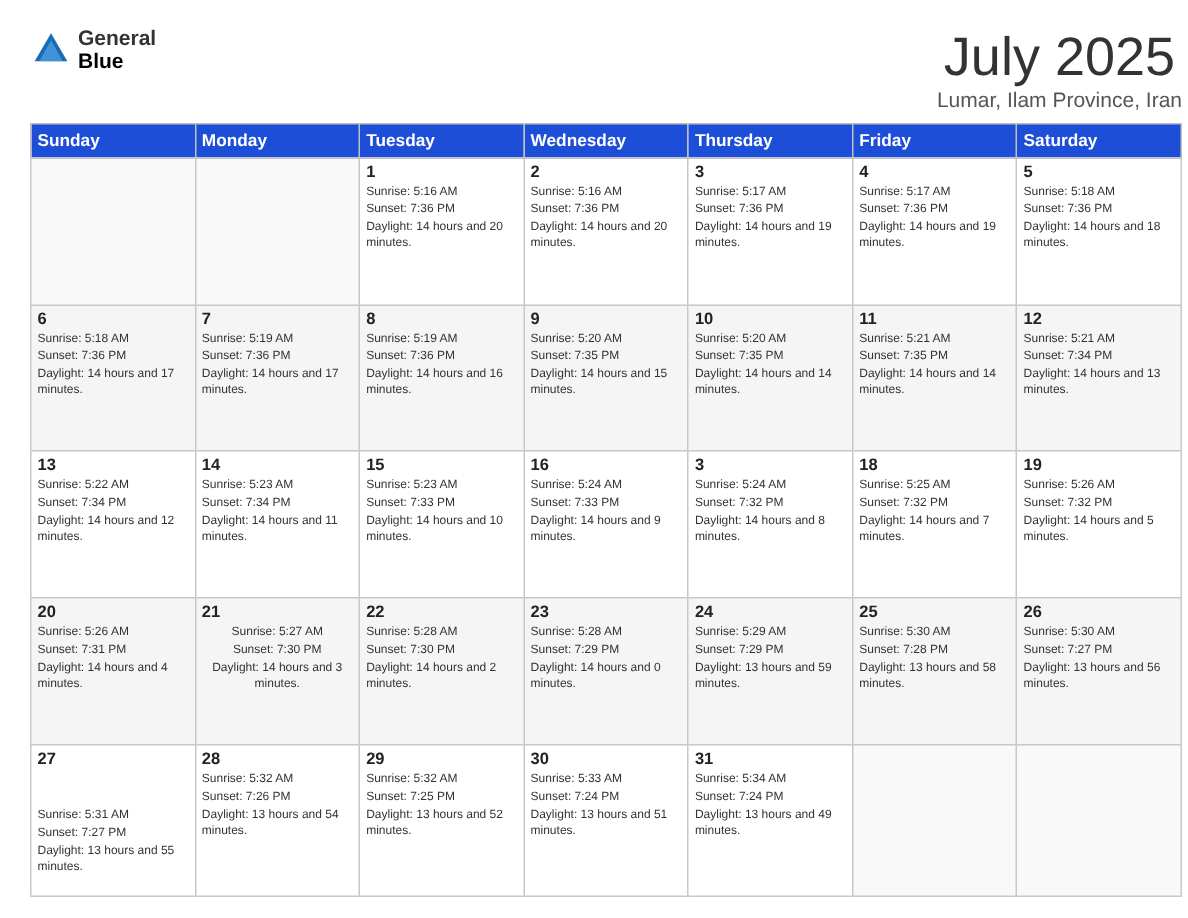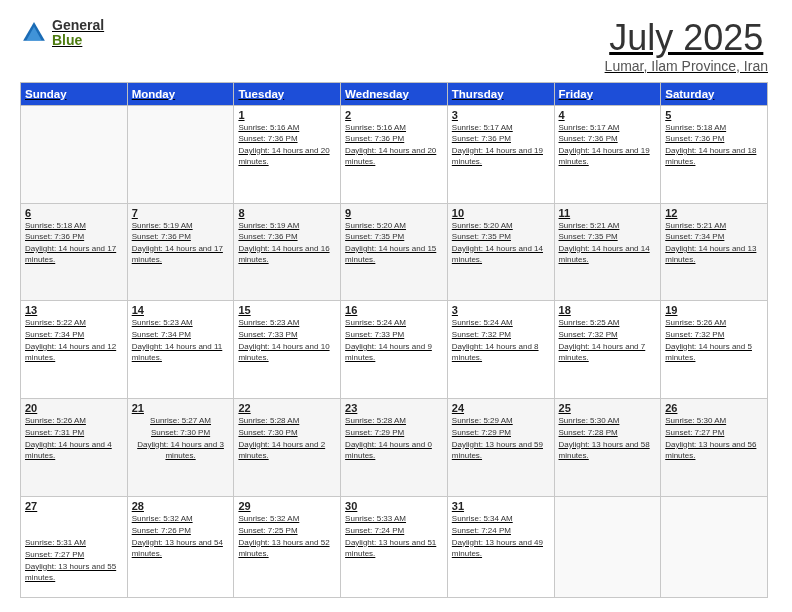--- a/index.html
+++ b/index.html
@@ -6,24 +6,23 @@
     body {
       font-family: Arial, sans-serif;
       background: #fff;
       width: 792px;
       height: 612px;
       overflow: hidden;
     }
     .page {
       width: 792px;
       height: 612px;
-      padding: 18px 24px 14px 20px;
+      padding: 18px 4px 14px 20px;
       display: flex;
       flex-direction: column;
-      text-decoration: underline;
     }
     .header {
       display: flex;
       justify-content: space-between;
       align-items: flex-start;
       margin-bottom: 8px;
     }
     .logo {
       display: flex;
       align-items: center;
@@ -35,21 +34,21 @@
       line-height: 1.1;
     }
     .logo-general {
       font-size: 14px;
       font-weight: bold;
       color: #333;
     }
     .logo-blue {
       font-size: 14px;
       font-weight: bold;
-      color: #4d7c0f;
+      color: #000000;
     }
     .logo-icon {
       width: 28px;
       height: 28px;
     }
     .title-block {
       text-align: center;
     }
     .main-title {
       font-size: 36px;

